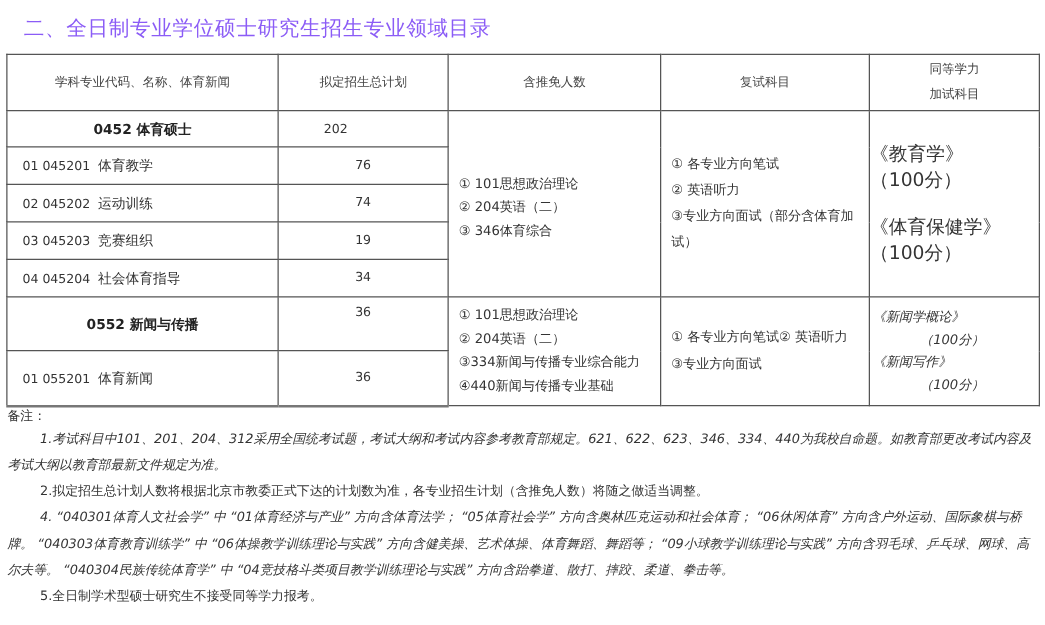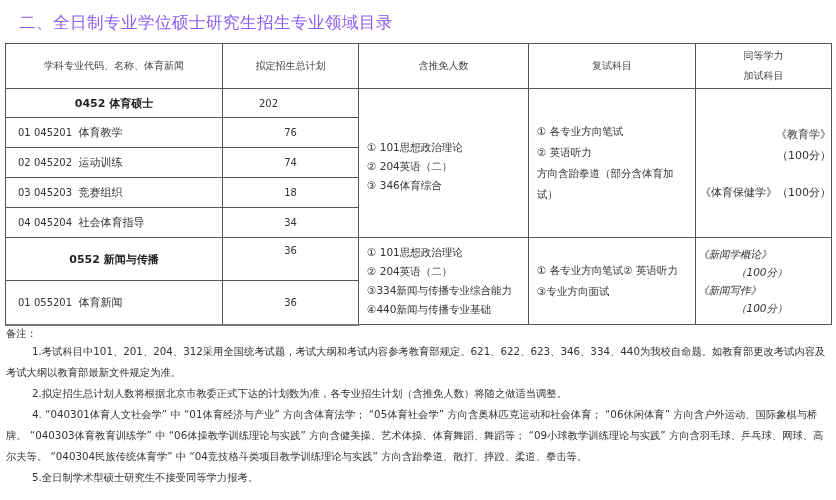--- a/index.html
+++ b/index.html
@@ -26,33 +26,33 @@
   .hdr-2line span { display: block; line-height: 20px; }
   .cell-name { padding-left: 12px !important; text-align: left; font-size: 10px; }
   .cell-name .zh { font-size: 11px; }
   .cell-group { text-align: center; font-weight: bold !important; font-size: 11px; color: #222; }
   .cell-num { text-align: center; font-size: 10px; }
   .cell-num.top { vertical-align: top !important; padding-top: 7px !important; }
   .cell-num.grp { text-align: left; padding-left: 36px !important; }
   .list { padding-left: 8px !important; text-align: left; font-size: 10.5px; }
   .list div { line-height: 19px; }
   .list.exam2 div { line-height: 21px; }
-  .extra { text-align: right; font-size: 11px; margin-left: 28px; }
+  .extra { text-align: left; font-size: 15px; margin-left: 28px; }
   .extra div { line-height: 21px; }
   .extra .gap { height: 16px; }
   .extra2 { text-align: left; padding-left: 2px !important; font-size: 10.5px; font-style: italic; }
   .extra2 div { line-height: 18px; }
   .extra2 .score { padding-left: 38px; }
   .notes {
     position: absolute; left: 6px; top: 325px; width: 826px;
     font-size: 10.3px; color: #333;
   }
   .notes .label { line-height: 16px; }
   .notes p { margin: 0; line-height: 21px; text-indent: 26px; }
-  .notes p.wrap { line-height: 21px; }
+  .notes p.wrap { line-height: 21px; font-style: italic; }
 </style>
 </head>
 <body>
 
 <div class="title">二、全日制专业学位硕士研究生招生专业领域目录</div>
 
 <table class="catalog">
   <colgroup>
     <col style="width:217px">
       <col style="width:136px">
@@ -77,41 +77,41 @@
     <td class="cell-num grp">202</td>
     <td rowspan="5" class="list">
       <div style="height:6px"></div>
       <div>① 101思想政治理论</div>
       <div>② 204英语（二）</div>
       <div>③ 346体育综合</div>
     </td>
     <td rowspan="5" class="list exam2">
       <div>① 各专业方向笔试</div>
       <div>② 英语听力</div>
-      <div>方向含跆拳道（部分含体育加</div>
+      <div>③专业方向面试（部分含体育加</div>
       <div>试）</div>
     </td>
     <td rowspan="5" class="extra">
       <div>《教育学》</div>
       <div>（100分）</div>
       <div class="gap"></div>
       <div>《体育保健学》（100分）</div>
     </td>
   </tr>
   <tr style="height:30px">
     <td class="cell-name"><span>01 045201</span>&nbsp;&nbsp;<span class="zh">体育教学</span></td>
     <td class="cell-num">76</td>
   </tr>
   <tr style="height:30px">
     <td class="cell-name"><span>02 045202</span>&nbsp;&nbsp;<span class="zh">运动训练</span></td>
     <td class="cell-num">74</td>
   </tr>
   <tr style="height:30px">
     <td class="cell-name"><span>03 045203</span>&nbsp;&nbsp;<span class="zh">竞赛组织</span></td>
-    <td class="cell-num">18</td>
+    <td class="cell-num">19</td>
   </tr>
   <tr style="height:30px">
     <td class="cell-name"><span>04 045204</span>&nbsp;&nbsp;<span class="zh">社会体育指导</span></td>
     <td class="cell-num">34</td>
   </tr>
 
   <tr style="height:43px">
     <td class="cell-group">0552 新闻与传播</td>
     <td class="cell-num top">36</td>
     <td rowspan="2" class="list">

